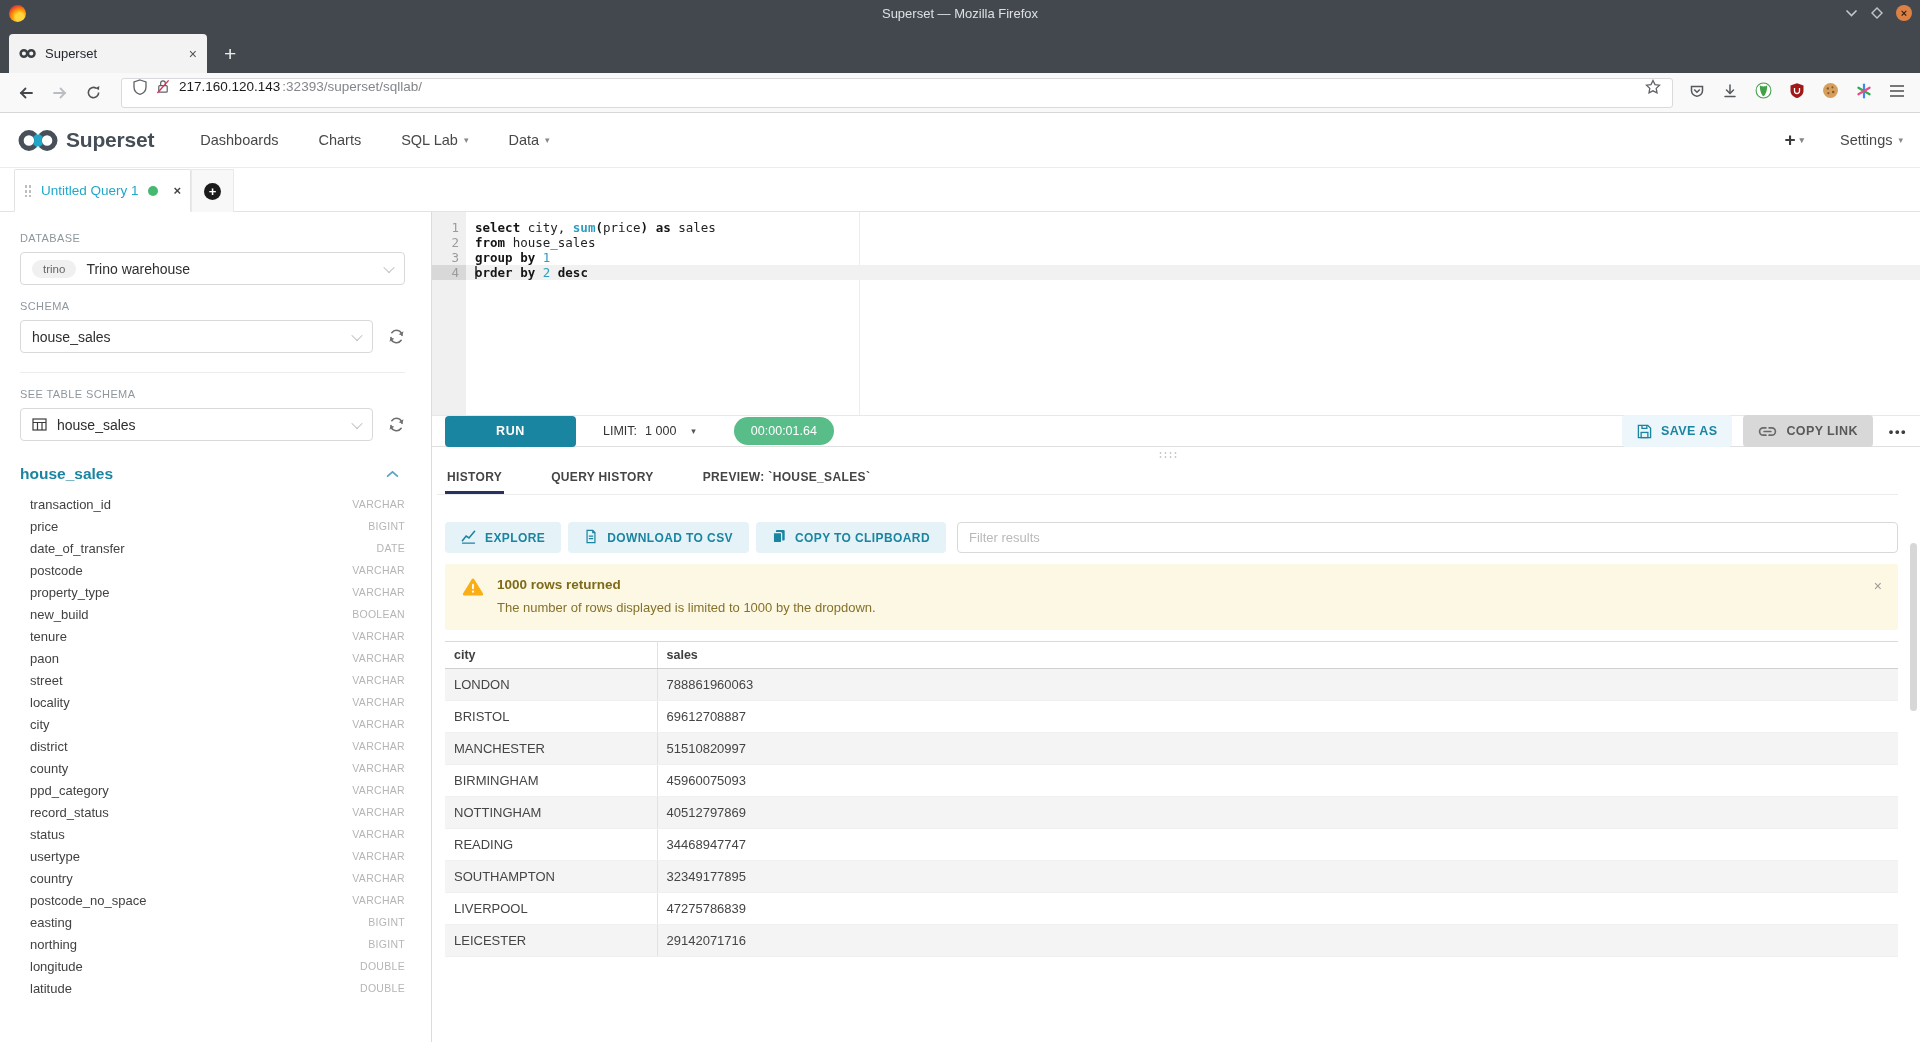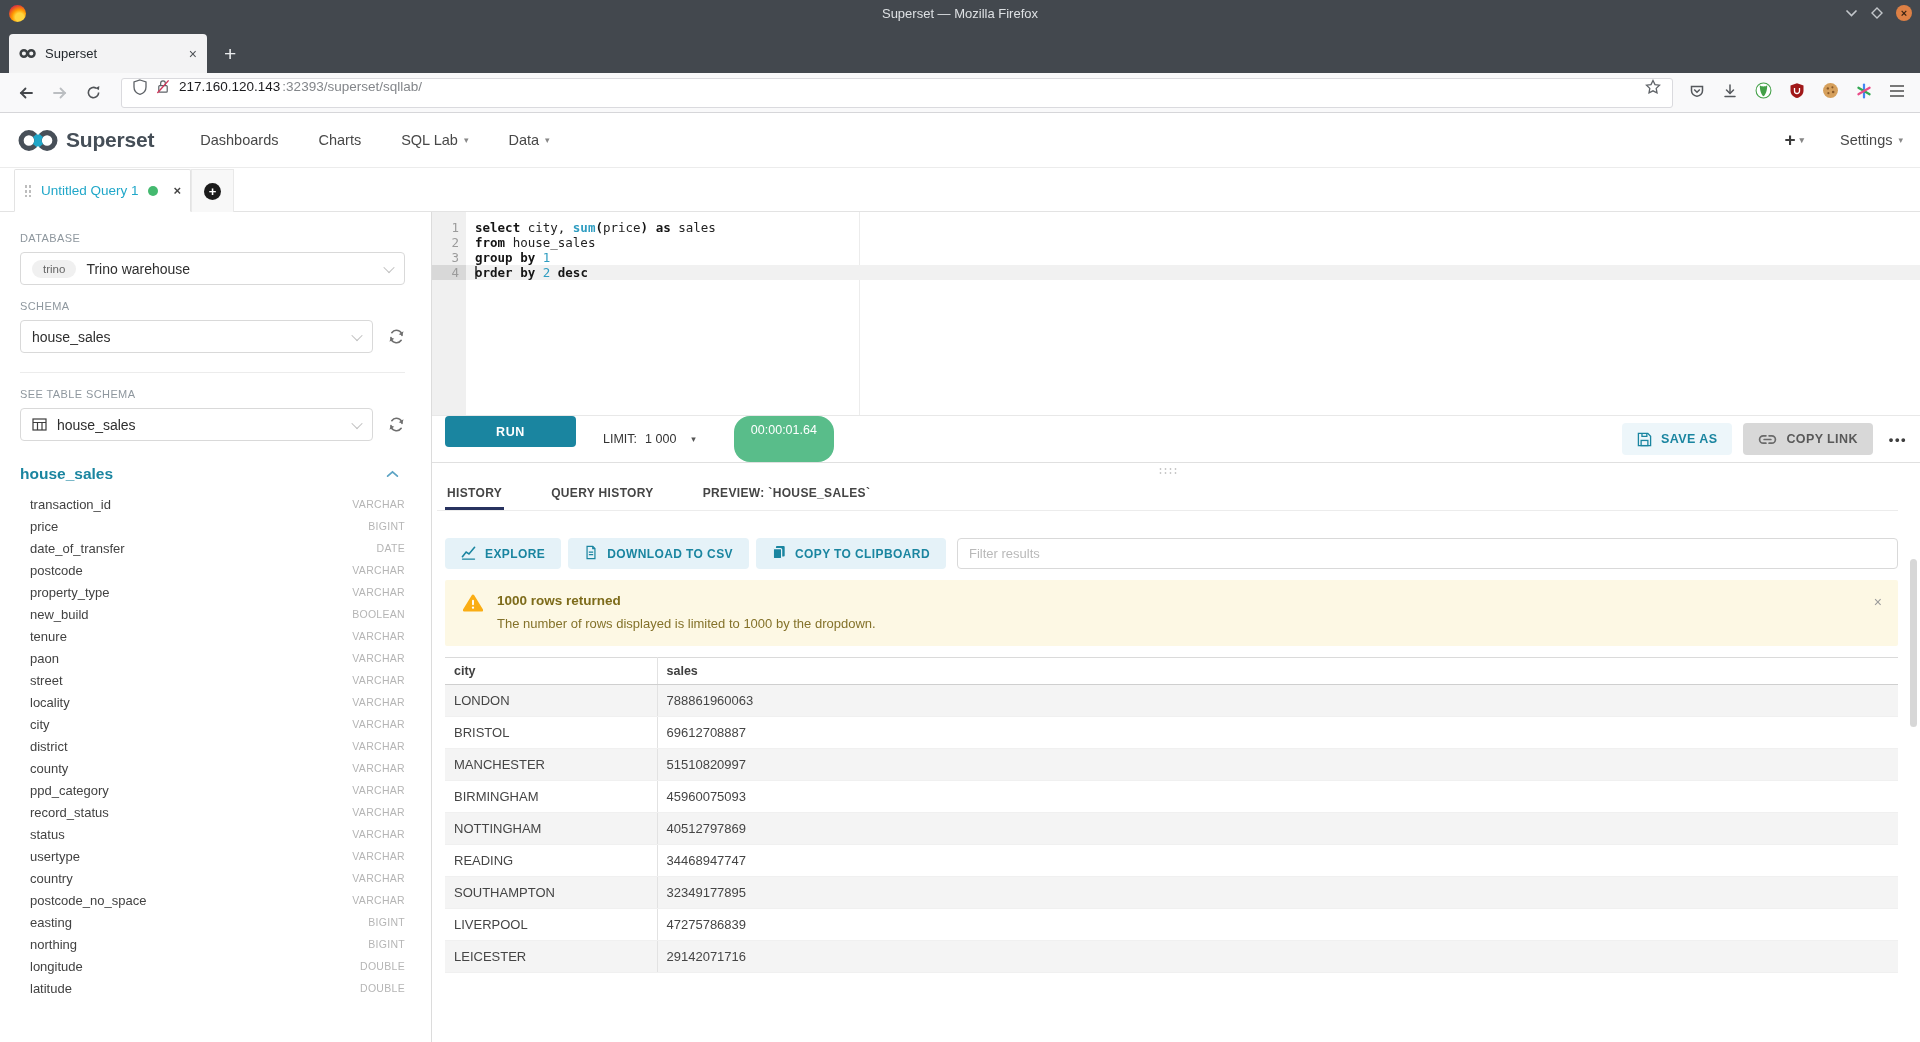--- a/index.html
+++ b/index.html
@@ -91,22 +91,22 @@
   .eline.active .gut{background:#d8d8d8;}
   .eline.active .code{background:#f1f1f1;}
   .eline.active .code::before{content:"";display:inline-block;width:0;border-left:2px solid #5f5f5f;
      height:13px;vertical-align:-2px;margin-right:-2px;}
   .tk-kw{font-weight:bold;color:#151515;}
   .tk-fn{font-weight:bold;color:#2f9dc1;}
   .tk-num{color:#2f9dc1;}
   .tk-p{color:#222;}
 
   
-  .runbar{height:48px;border-top:1px solid #e8e8e8;border-bottom:1px solid #e0e0e0;display:flex;
-     padding:0 13px;flex:none;}
+  .runbar{height:32px;border-top:1px solid #e8e8e8;border-bottom:1px solid #e0e0e0;display:flex;
+     align-items:center;padding:0 13px;flex:none;}
   .run-btn{width:131px;height:31px;background:#1a85a0;color:#fff;font-weight:bold;font-size:12.5px;
      letter-spacing:.6px;border:none;border-radius:4px;display:flex;align-items:center;justify-content:center;
      font-family:inherit;}
   .limit{margin-left:27px;font-size:12.5px;color:#333;display:flex;gap:8px;align-items:center;}
   .limit .caret{margin-left:7px;color:#555;}
   .timer{margin-left:38px;background:#59bd8a;color:#fff;font-size:12.5px;border-radius:16px;padding:7px 17px;}
   .runbar-right{margin-left:auto;display:flex;align-items:center;gap:11px;}
   .pill-btn{height:32px;padding:0 15px;border-radius:4px;display:flex;gap:9px;align-items:center;border:none;
      font-weight:bold;font-size:12.5px;letter-spacing:.4px;font-family:inherit;}
   .saveas{background:#edf6fa;color:#1a85a0;}

